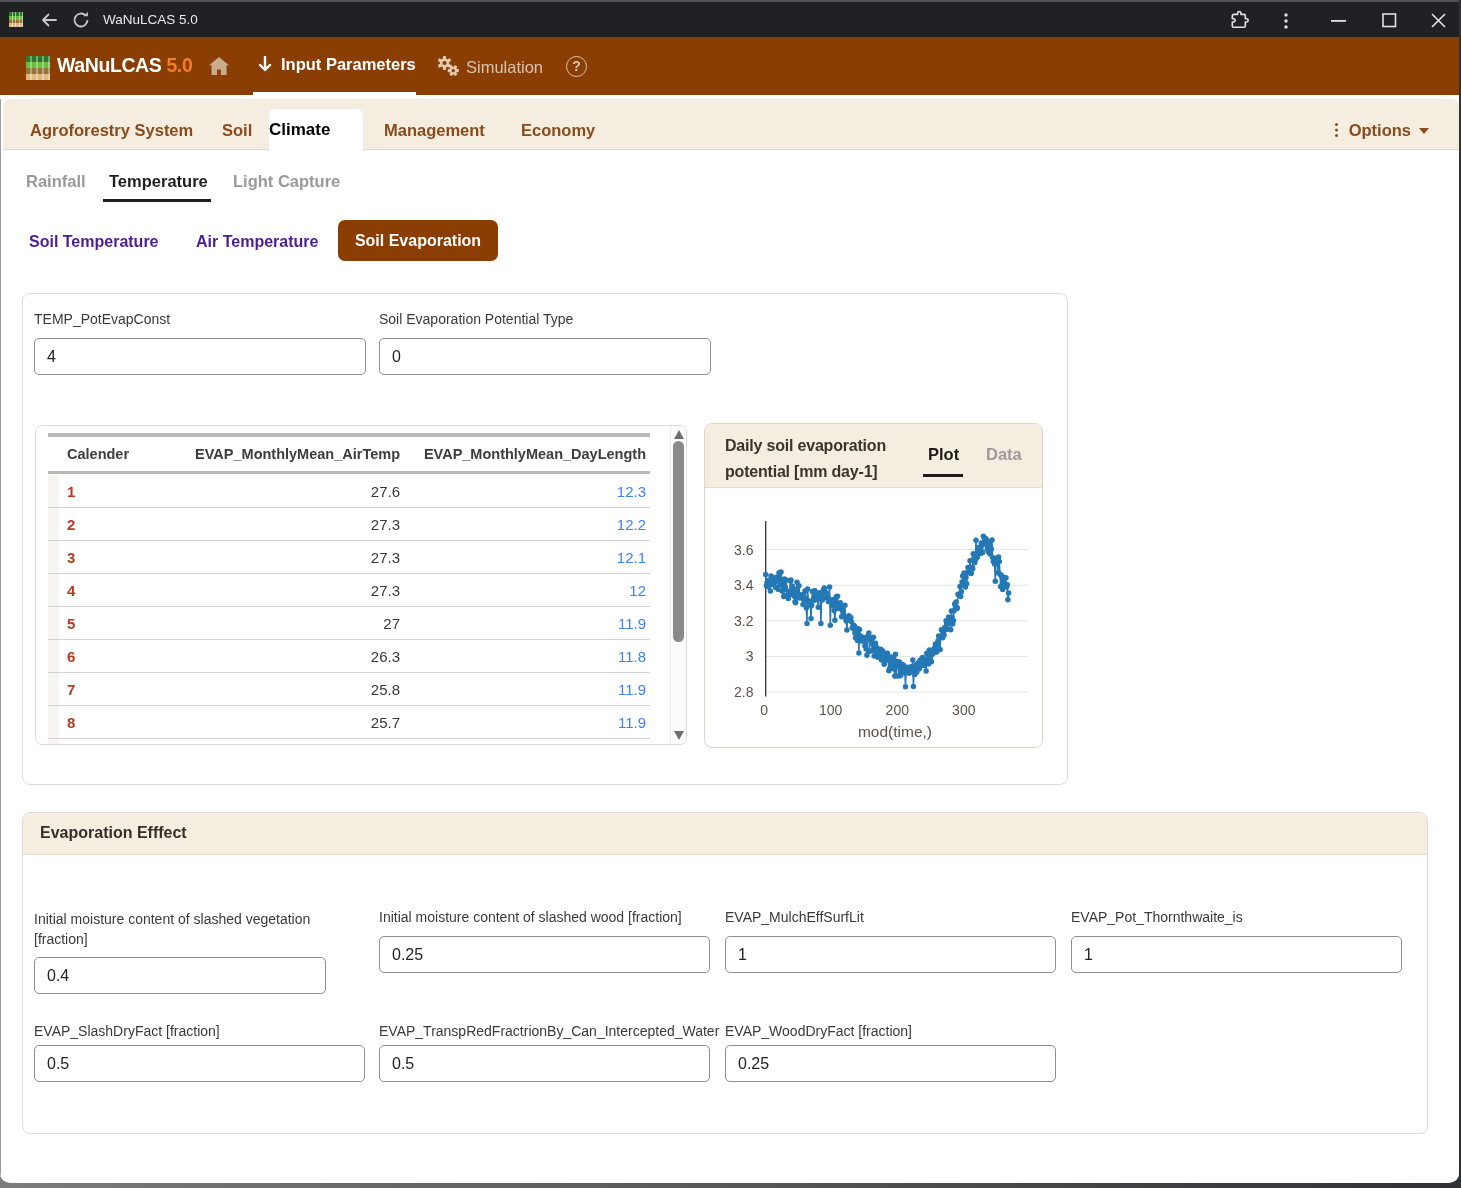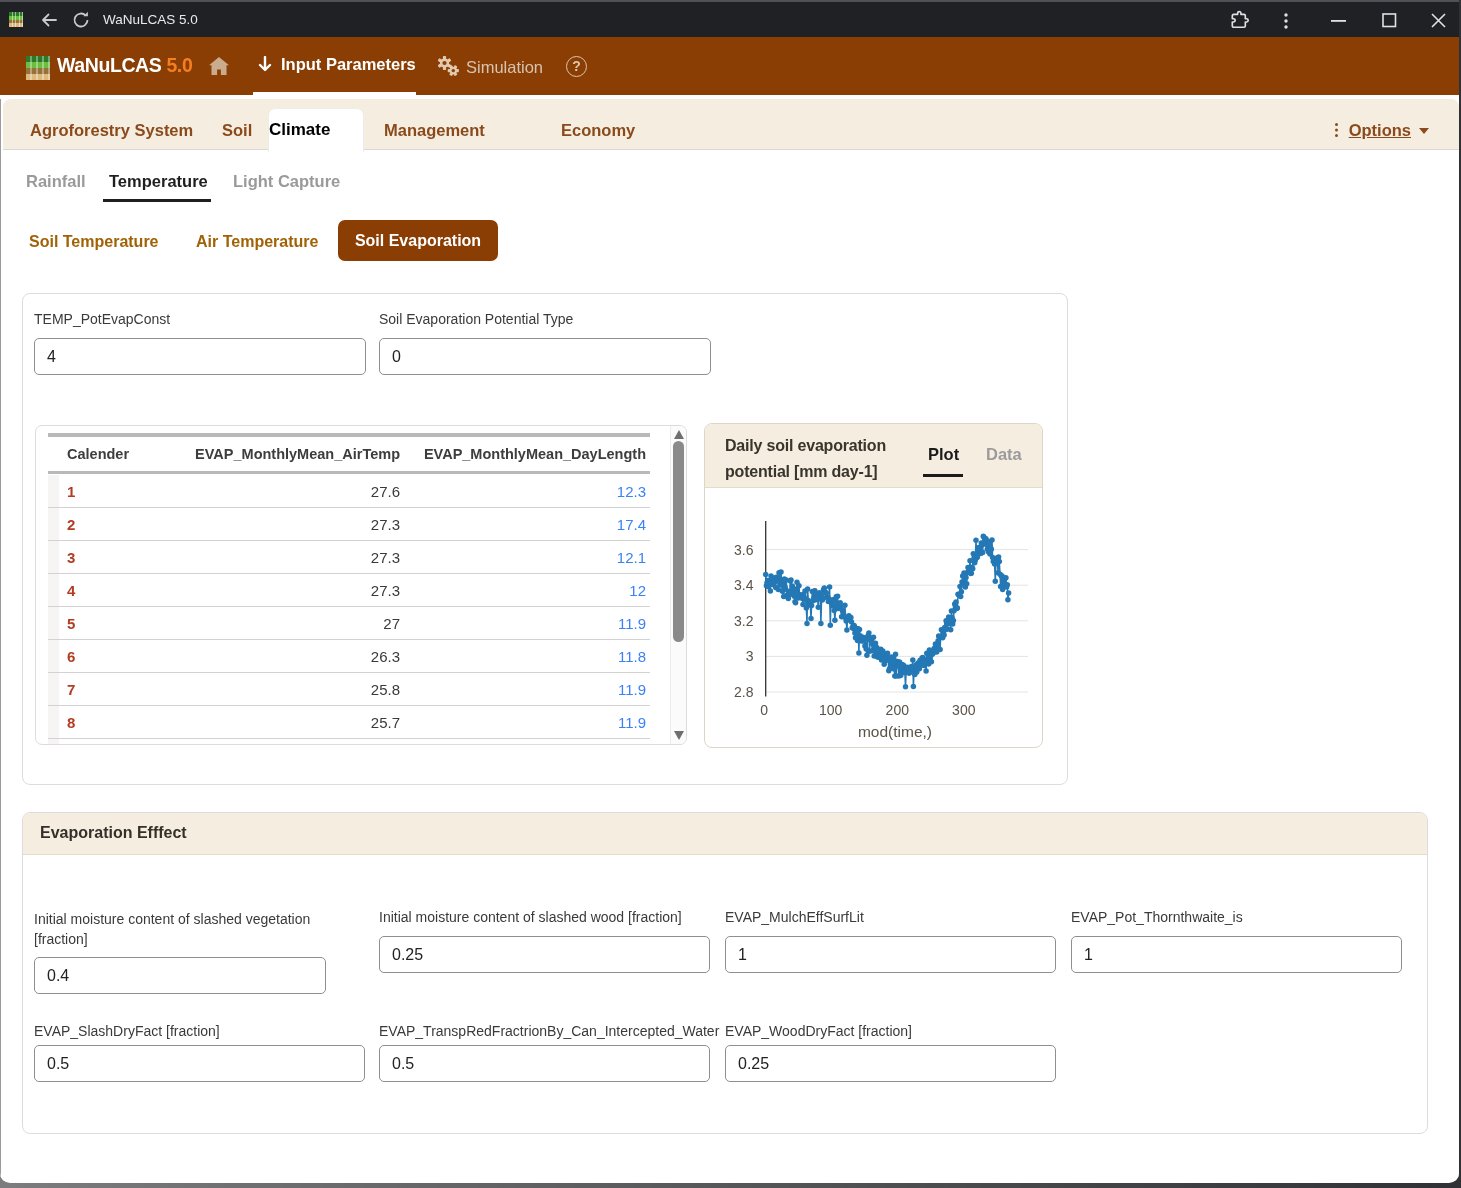--- a/index.html
+++ b/index.html
@@ -25,29 +25,29 @@
 .brand b { color:#f57e20; }
 .homeic { position:absolute; left:209px; top:20px; }
 .nav1 { position:absolute; left:253px; top:18px; font-size:16.5px; font-weight:700; color:#fff; }
 .nav1 .under { position:absolute; left:0; top:37px; width:163px; height:3px; background:#fff; }
 .nav2 { position:absolute; left:437px; top:19px; font-size:16.5px; font-weight:400; color:#d6c3b0; }
 .helpc { position:absolute; left:566px; top:19px; width:21px; height:21px; border:1.7px solid #dcc6ad; border-radius:50%; color:#dcc6ad; font-size:14px; font-weight:700; text-align:center; line-height:19px; }
 
 .tabbar { margin-top:4px; margin-left:3px; height:51px; background:#f5eee0; border-bottom:1px solid #d9d9d9; position:relative; border-radius:8px 8px 0 0; }
 .tabbar .t { position:absolute; top:11px; height:40px; line-height:40px; font-size:16.5px; font-weight:700; color:#8a4a1c; }
 .tab-active { position:absolute; left:268px; top:108px; width:96px; height:44px; background:#fff; border:1px solid #ececea; border-bottom:none; border-radius:7px 7px 0 0; z-index:3; line-height:42px; font-size:17px; font-weight:700; color:#000; }
-.opts { position:absolute; right:30px; top:11px; height:40px; line-height:40px; color:#8a4a1c; font-size:16.5px; font-weight:700;text-decoration:underline; }
+.opts { position:absolute; right:30px; top:11px; height:40px; line-height:40px; color:#8a4a1c; font-size:16.5px; font-weight:700; }
 .opts .dots { display:inline-block; margin-right:10px; position:relative; top:2px; }
 .caret { display:inline-block; width:0; height:0; border-left:5.5px solid transparent; border-right:5.5px solid transparent; border-top:6px solid #8a4a1c; margin-left:8px; position:relative; top:-2px;}
 
 .content { position:relative; background:#fff; }
 .st { position:absolute; top:22px; font-size:16.5px; font-weight:700; color:#9a9a9a; }
 .st.act { color:#1f1f1f; }
 .st-under { position:absolute; left:103px; top:49px; width:108px; height:2.5px; background:#1f1f1f; }
-.btn-plain { position:absolute; top:30px; font-size:16px; font-weight:700; color:#a16207; }
+.btn-plain { position:absolute; top:30px; font-size:16px; font-weight:700; color:#4c1d95; }
 .btn-solid { position:absolute; left:338px; top:17px; width:160px; height:41px; background:#8a3e04; color:#fff; border-radius:7px; text-align:center; line-height:41px; font-size:16px; font-weight:700; }
 .card { position:absolute; background:#fff; border:1px solid #dcdcdc; border-radius:8px; }
 .lab { position:absolute; font-size:14px; color:#3a3a3a; }
 .inp { position:absolute; height:37px; border:1px solid #8f8f8f; border-radius:5px; font-size:16px; color:#222; line-height:35px; padding-left:12px; background:#fff; }
 
 .tblbox { position:absolute; left:12px; top:131px; width:652px; height:320px; border:1px solid #dcdcdc; border-radius:7px; overflow:hidden; }
 .gbar { position:absolute; left:12px; width:602px; height:3.5px; background:#b9b9b9; }
 .grow { position:absolute; left:12px; width:602px; height:33px; }
 .grow .gut { position:absolute; left:0; top:0; width:11px; height:33px; background:#f6f5f4; }
 .grow .c1 { position:absolute; left:19px; top:0; height:33px; line-height:33px; font-size:15px; font-weight:700; color:#b33c22; }
@@ -160,21 +160,21 @@
           <rect x="14.700000000000001" y="9.0" width="3.2" height="4.5" rx="0.8" fill="#e2cab0" transform="rotate(330.0 16.3 14.6)"></rect>
           <circle cx="16.3" cy="14.6" r="1.7" fill="#8a3e04"></circle>
         </svg>Simulation</div>
     <div class="helpc">?</div>
   </div>
 
   <div class="tabbar">
     <div class="t" style="left:27px;">Agroforestry System</div>
     <div class="t" style="left:219px;">Soil</div>
     <div class="t" style="left:381px;">Management</div>
-    <div class="t" style="left:518px;margin-left:40px;">Economy</div>
+    <div class="t" style="left:518px;">Economy</div>
     <div class="opts"><span class="dots"><svg width="5" height="16" viewBox="0 0 5 16">
             <g fill="#8a4a1c">
               <circle cx="2.5" cy="2.6" r="1.5"></circle>
               <circle cx="2.5" cy="8" r="1.5"></circle>
               <circle cx="2.5" cy="13.4" r="1.5"></circle>
             </g>
           </svg></span>Options<span class="caret"></span></div>
   </div>
   <div class="tab-active">Climate</div>
 
@@ -206,21 +206,21 @@
             <div class="gut"></div>
             <div class="c1">1</div>
             <div class="c2">27.6</div>
             <div class="c3">12.3</div>
           </div>
         <div class="gsep" style="top:81px;"></div>
         <div class="grow" style="top:82px;">
             <div class="gut"></div>
             <div class="c1">2</div>
             <div class="c2">27.3</div>
-            <div class="c3">17.4</div>
+            <div class="c3">12.2</div>
           </div>
         <div class="gsep" style="top:114px;"></div>
         <div class="grow" style="top:115px;">
             <div class="gut"></div>
             <div class="c1">3</div>
             <div class="c2">27.3</div>
             <div class="c3">12.1</div>
           </div>
         <div class="gsep" style="top:147px;"></div>
         <div class="grow" style="top:148px;">

